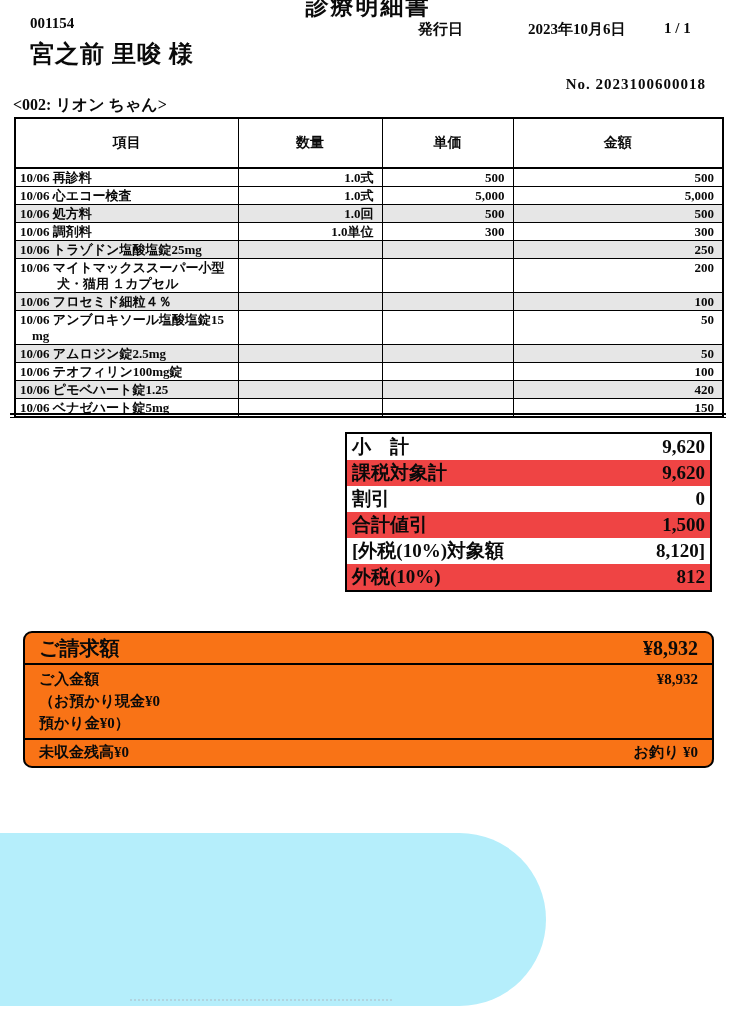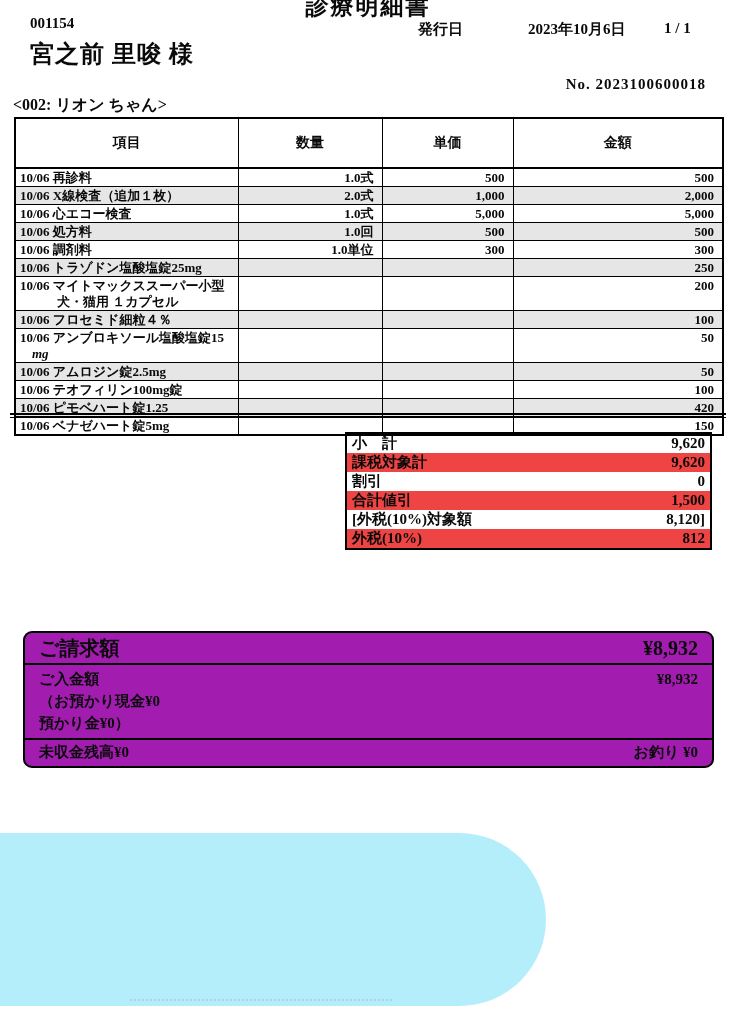--- a/index.html
+++ b/index.html
@@ -26,35 +26,35 @@
   }
   table.items th, table.items td{border:1px solid #000; vertical-align:top; padding:16px;}
   table.items thead tr{height:21px;}
   table.items th{font-size:14px; font-weight:700; text-align:center;
                  border-bottom:2px solid #000; vertical-align:middle;}
   table.items tbody tr{height:18px;}
   table.items td.item{padding:1px 3px 0 4px;}
   table.items td.num{text-align:right; padding:1px 8px 0 2px;}
   tr.shaded{background:#e6e6e6;}
   .cont-lg{padding-left:37px;}
-  .cont-sm{padding-left:12px;font-style:italic;}
+  .cont-sm{padding-left:12px;}
   
   .double-rule{position:absolute; top:413px; left:10px; width:716px; height:2px;
                border-top:2px solid #000; border-bottom:1px solid #000;}
   
   .summary{position:absolute; top:432px; left:345px; width:363px;
            border:2px solid #000;}
-  .summary table{width:100%; border-collapse:collapse; font-size:15px;border-radius:25px;}
+  .summary table{width:100%; border-collapse:collapse; font-size:19px;border-radius:25px;}
   .summary tr{height:19px;}
   .summary td{padding:0 5px; vertical-align:middle; font-weight:700;}
   .summary td.val{text-align:right;}
   .summary tr.shaded{background:#ef4444;}
   
   .billing{position:absolute; top:631px; left:23px; width:687px;
-           border:2px solid #000; border-radius:9px; background:#a21caf;}
+           border:2px solid #000; border-radius:9px; background:#f97316;}
   .bill-row1{display:flex; justify-content:space-between; align-items:center;
              padding:2px 14px 1px 14px; border-bottom:2px solid #000; font-size:20px;}
   .bill-mid{padding:3px 14px 4px 14px; font-size:15px;}
   .bill-mid .line{height:22px; line-height:22px;}
   .bill-mid .flex{display:flex; justify-content:space-between;}
   .bill-mid .pair .emoney{margin-left:92px;}
   .bill-row3{display:flex; justify-content:space-between; align-items:center;
              padding:3px 14px 4px 14px; border-top:2px solid #000; font-size:15px;}
   
   .blue-pill{position:absolute; top:833px; left:-90px; width:636px; height:173px;
@@ -92,28 +92,20 @@
       </tr>
     </thead>
     <tbody id="items-body">
         <tr>
           <td class="item">
             <div>10/06 再診料</div>
           </td>
           <td class="num">1.0式</td>
           <td class="num">500</td>
           <td class="num">500</td>
-        </tr>
-        <tr class="shaded">
-          <td class="item">
-            <div>10/06 X線検査（追加１枚）</div>
-          </td>
-          <td class="num">2.0式</td>
-          <td class="num">1,000</td>
-          <td class="num">2,000</td>
         </tr>
         <tr>
           <td class="item">
             <div>10/06 心エコー検査</div>
           </td>
           <td class="num">1.0式</td>
           <td class="num">5,000</td>
           <td class="num">5,000</td>
         </tr>
         <tr class="shaded">

